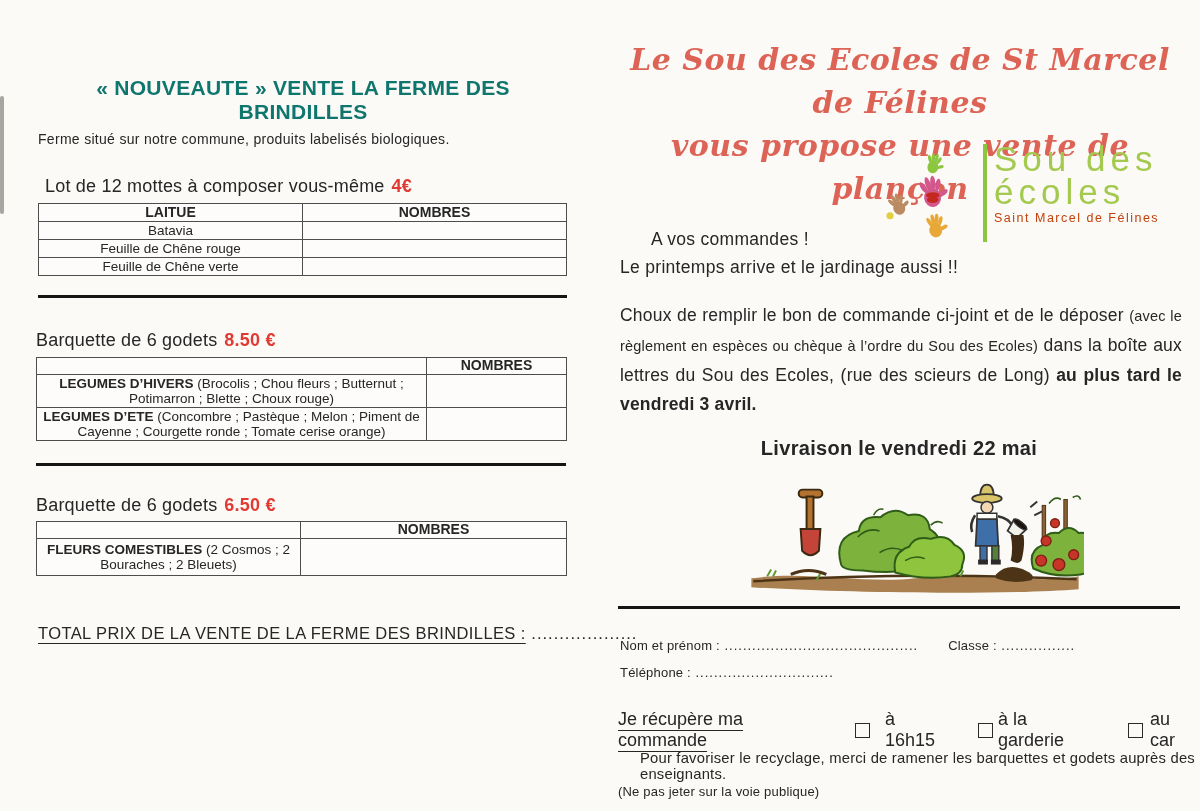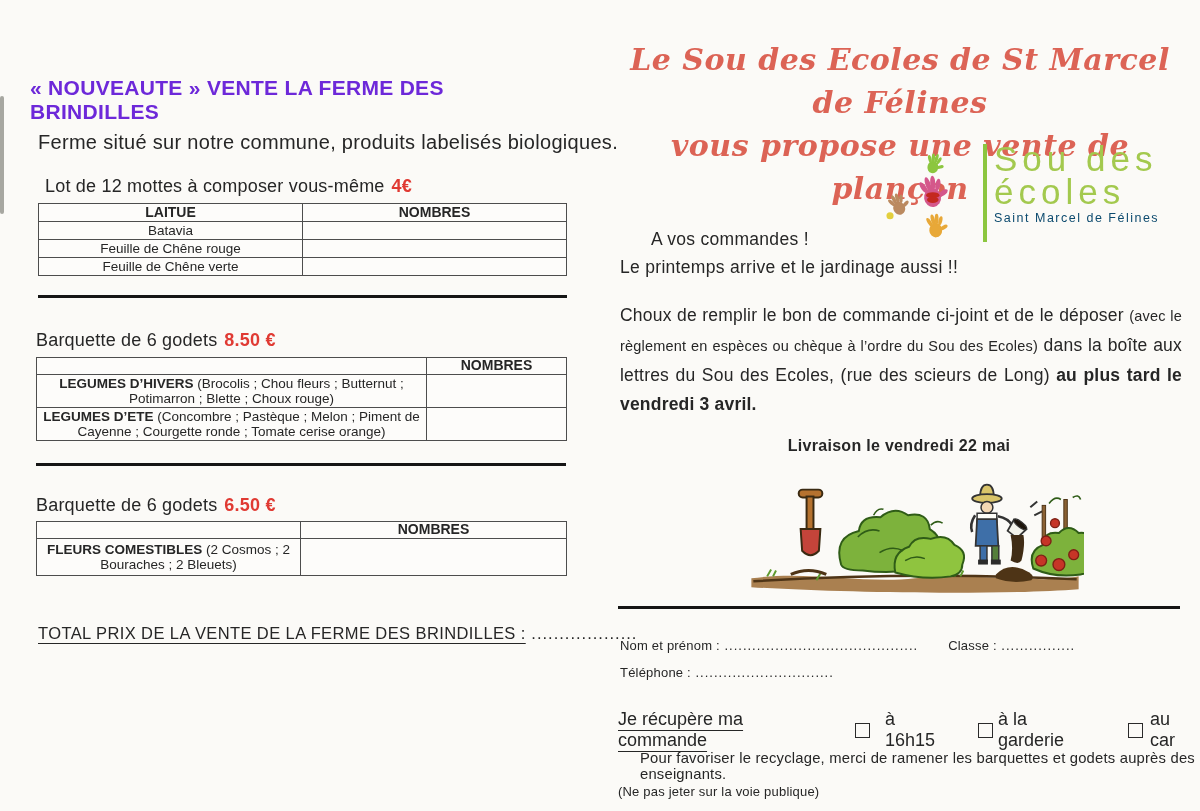--- a/index.html
+++ b/index.html
@@ -6,23 +6,23 @@
   .page {
     position:relative; width:1200px; height:811px; margin:0 auto;
     background:#fbfaf7; overflow:hidden;
     font-family:"Liberation Sans", sans-serif; color:#262626;
   }
   
   .scan-mark { position:absolute; left:0; top:96px; width:4px; height:118px;
     background:#6f6f67; opacity:.6; border-radius:2px; }
 
   
-  .left-title { position:absolute; left:30px; top:76px; width:530px; text-align:left;
-    font-size:21px; font-weight:bold; color:#6d28d9; letter-spacing:.3px; }
-  .left-intro { position:absolute; left:38px; top:131px; font-size:20px; letter-spacing:.3px; }
+  .left-title { position:absolute; left:38px; top:76px; width:530px; text-align:center;
+    font-size:21px; font-weight:bold; color:#0f766e; letter-spacing:.3px; }
+  .left-intro { position:absolute; left:38px; top:131px; font-size:14px; letter-spacing:.3px; }
   .section-label { position:absolute; font-size:18px; letter-spacing:.2px; }
   .lot-label { left:38px; top:176px;margin-left:7px; }
   .bq1-label  { left:36px; top:330px; }
   .bq2-label  { left:36px; top:495px; }
   .price { color:#e03a33; font-weight:bold; margin-left:7px; }
 
   table { border-collapse:collapse; table-layout:fixed; background:#fdfcfa; }
   th, td { border:1px solid #4d4d4d; font-size:13.5px; text-align:center;
     padding:0 5px; vertical-align:middle; line-height:15.5px; }
   th { font-weight:bold; font-size:14px; }
@@ -45,33 +45,33 @@
   .u { text-decoration:underline; text-underline-offset:4px; }
 
   
   .script-title { position:absolute; left:610px; top:38px; width:580px; text-align:center;
     font-family:"DejaVu Serif", serif; font-style:italic; font-weight:bold;
     color:#dc6355; font-size:30px; line-height:43px; letter-spacing:.5px; }
 
   .logo { position:absolute; left:882px; top:142px; width:295px; height:106px; display:flex; align-items:flex-start; }
   .logo-bar { width:4px; height:98px; background:#8cc63f; margin:2px 7px 0 3px; }
   .logo-text .logo-name { font-size:35px; line-height:33px; letter-spacing:5px; color:#a3c94e; }
-  .logo-text .logo-sub { font-size:12.5px; letter-spacing:1.5px; color:#0c4a6e; margin-top:3px; }
+  .logo-text .logo-sub { font-size:12.5px; letter-spacing:1.5px; color:#c2410c; margin-top:3px; }
 
   .rv-line { position:absolute; left:620px; font-size:17.5px; letter-spacing:.3px; }
   .rv-intro1 { top:229px;margin-left:31px; }
   .rv-intro2 { top:257px; }
 
   .rv-paragraph { position:absolute; left:620px; top:301px; width:562px;
     font-size:17.5px; line-height:29px; text-align:justify; letter-spacing:.2px; }
   .small-inline { font-size:14.5px; }
   .bold-inline { font-weight:bold; }
 
   .delivery-heading { position:absolute; left:618px; top:437px; width:562px; text-align:center;
-    font-size:16px; font-weight:bold; letter-spacing:.3px; }
+    font-size:20px; font-weight:bold; letter-spacing:.3px; }
 
   .garden { position:absolute; left:746px; top:464px; width:338px; height:138px; }
 
   .form-line { position:absolute; left:620px; font-size:13px; letter-spacing:.2px; }
   .name-line { top:638px; }
   .phone-line { top:665px; }
   .classe-gap { margin-left:30px; }
   .dots { letter-spacing:1px; }
 
   .pickup-line { position:absolute; left:618px; top:709px; font-size:18px;

